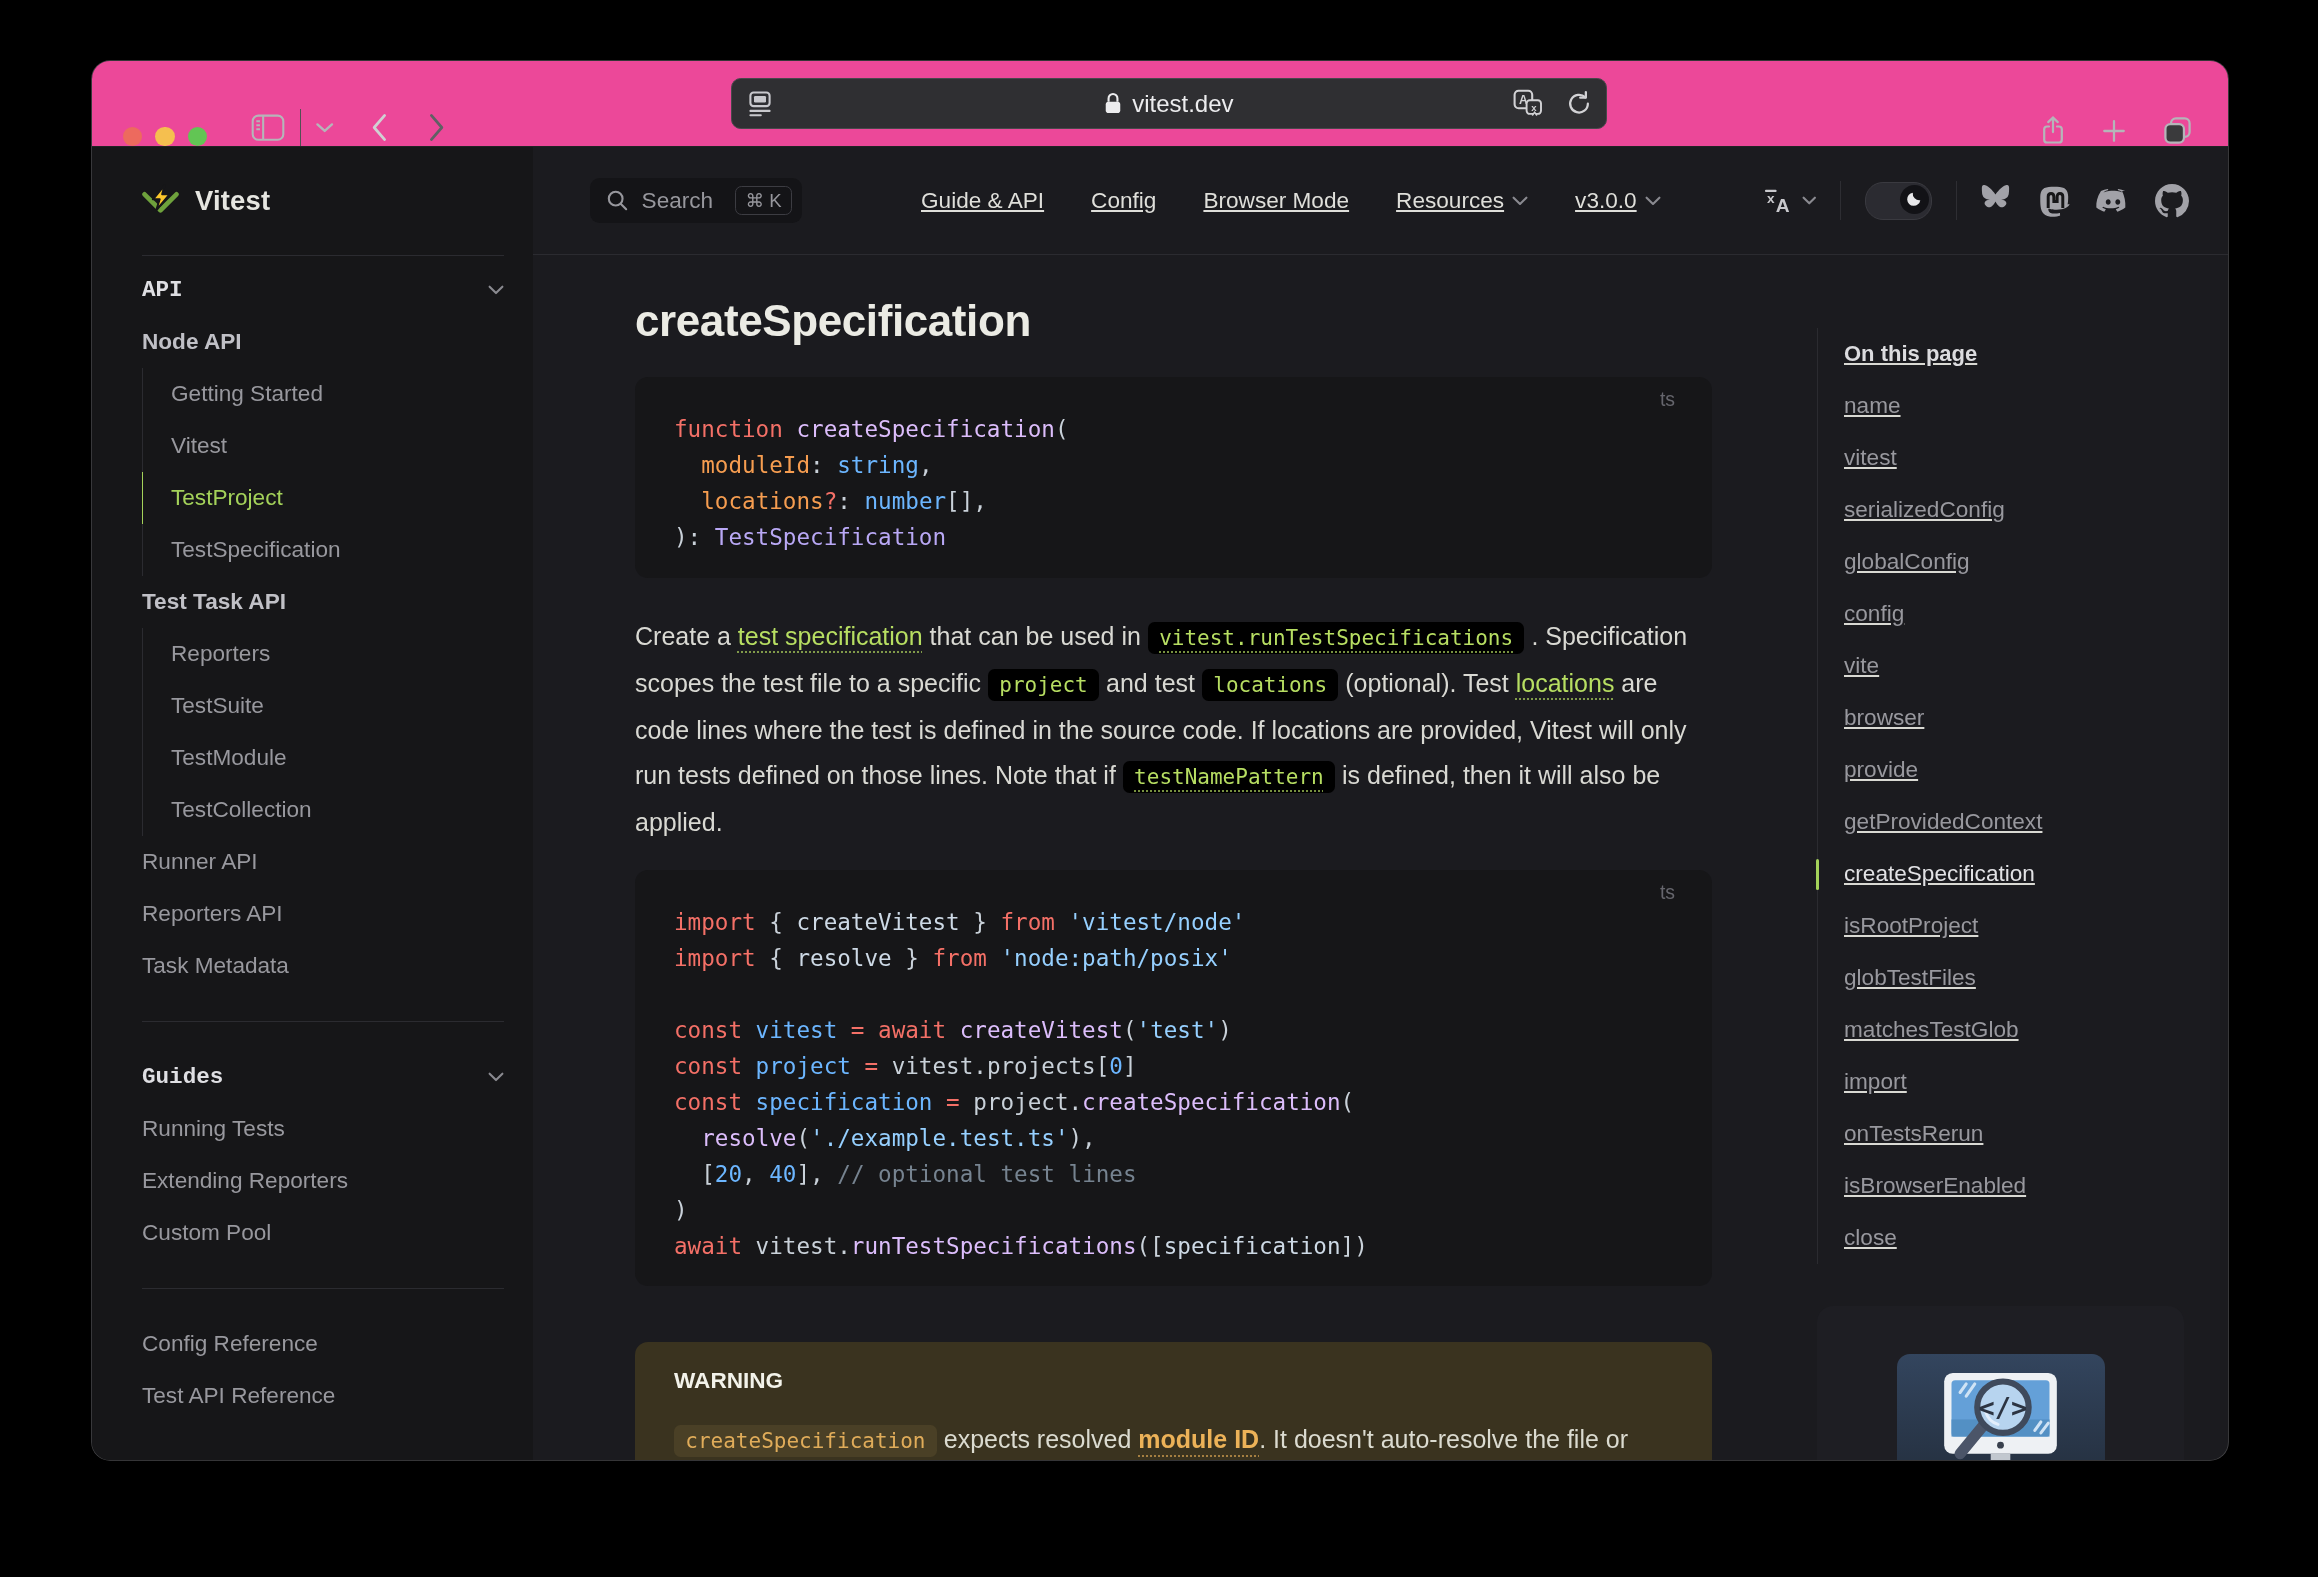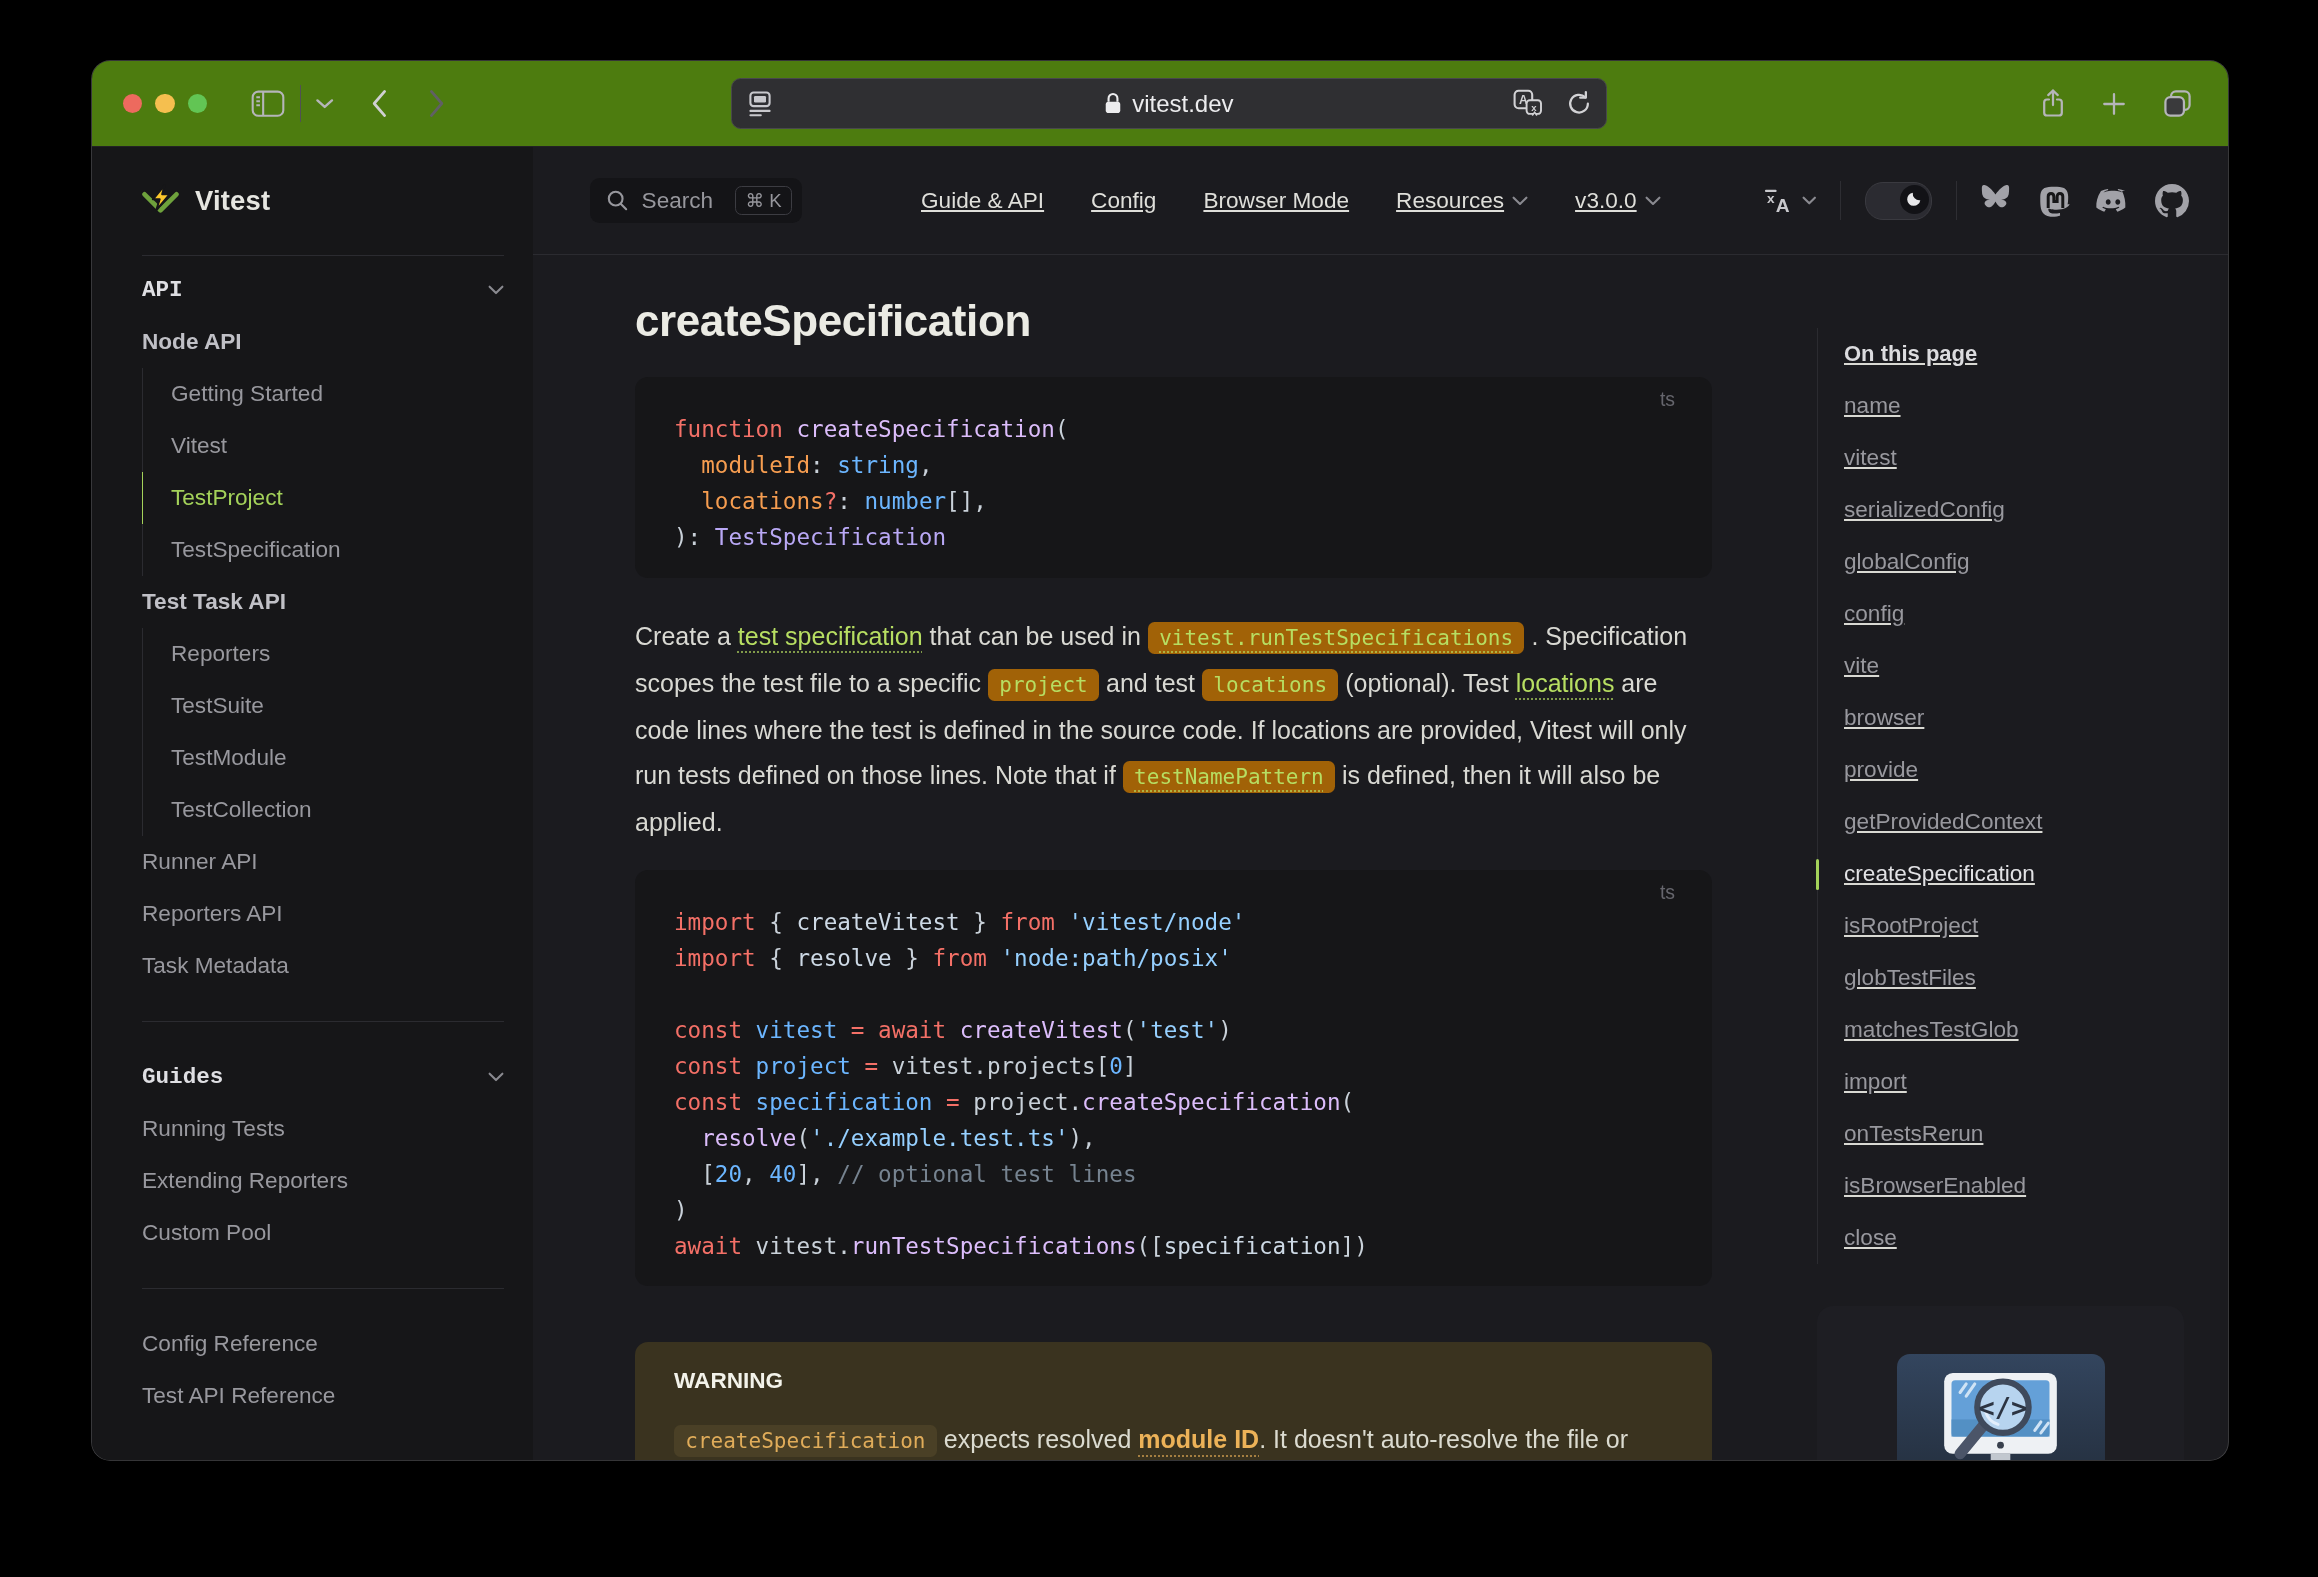--- a/index.html
+++ b/index.html
@@ -2,21 +2,21 @@
 <html style="font-size:13px"><head>
 <meta charset="utf-8">
 <style>
   html,body{margin:0;padding:0;background:#000;}
   body{width:2319px;height:1578px;position:relative;overflow:hidden;
        font-family:"Liberation Sans",sans-serif;color:#d9d9d3;}
   .window{position:absolute;left:92px;top:61px;width:2136px;height:1399px;
           background:#1b1b1f;border-radius:18px;overflow:hidden;
           box-shadow:0 0 0 0.8px #47474a;}
   
-  .titlebar{height:85px;background:#4d7c0f;position:relative;display:flex;align-items:center;
+  .titlebar{height:85px;background:#ec4899;position:relative;display:flex;align-items:flex-end;
             border-bottom:0.8px solid #222224;}
   .traffic{display:flex;gap:13px;margin-left:31px;}
   .light{width:19.4px;height:19.4px;border-radius:50%;}
   .light.red{background:#ed6a5e}.light.yellow{background:#f5bf4f}.light.green{background:#62c554}
   .tb-left{display:flex;align-items:center;margin-left:44px;color:#b5b5b9;}
   .tb-left .vsep{width:0.8px;height:37px;background:#515154;margin:0 14.5px;}
   .tb-icon{display:flex;align-items:center;justify-content:center;}
   .urlbar{position:absolute;left:639px;top:17px;width:874px;height:49px;background:#2f2f32;
           border:0.8px solid #48484b;border-radius:9.7px;display:flex;align-items:center;}
   .url-left{position:absolute;left:16px;display:flex;align-items:center;color:#c9c9cd;}
@@ -61,21 +61,21 @@
   article{width:1077px;flex:none;padding-top:41px;}
   h1{font-size:44px;font-weight:700;letter-spacing:-0.4px;color:#ebebe4;margin:0 0 31px;}
   .codeblock{position:relative;background:#161618;border-radius:13px;padding:34px 39px 22.6px;margin:0 0 36px;}
   .codeblock .lang{position:absolute;top:11.3px;right:37px;font-size:19.4px;color:#66666d;}
   .code-line{font-family:"DejaVu Sans Mono",monospace;font-size:22.6px;line-height:36px;white-space:pre;color:#c9d1d9;}
   .tk-kw{color:#f47067}.tk-fn{color:#dcbdfb}.tk-ty{color:#b9a8f5}.tk-va{color:#6cb6ff}
   .tk-or{color:#f69d50}.tk-st{color:#96d0ff}.tk-nu{color:#6cb6ff}.tk-cm{color:#768390}.tk-pl{color:#c9d1d9}.tk-tx{color:#cdd9e5}
   .para{font-size:25px;line-height:45px;color:#d9d9d3;margin:0 0 25px;}
   .seg-link{color:#b7de62;text-decoration:underline dotted;text-decoration-thickness:1.6px;
             text-underline-offset:7.3px;text-decoration-color:rgba(183,222,98,.65);cursor:pointer;}
-  .seg-code{font-family:"DejaVu Sans Mono",monospace;font-size:21px;background:#a16207;border-radius:6.5px;
+  .seg-code{font-family:"DejaVu Sans Mono",monospace;font-size:21px;background:#000000;border-radius:6.5px;
             padding:4px 11.3px;color:#b7de62;}
   .seg-codelink{text-decoration:underline dotted;text-decoration-thickness:1.6px;text-underline-offset:6.5px;
                 text-decoration-color:rgba(183,222,98,.65);cursor:pointer;}
   .warning{background:#3a331f;border-radius:13px;padding:26px 39px;margin-top:56px;}
   .warning-title{font-size:22.6px;font-weight:700;color:#f3f3ea;margin-bottom:21px;}
   .warning-body{font-size:25px;line-height:48px;color:#dbdbd0;}
   .seg-wcode{font-family:"DejaVu Sans Mono",monospace;font-size:21px;background:#4a4026;border-radius:6.5px;
              padding:4px 11.3px;color:#e0ac5a;}
   .seg-wlink{color:#ecb258;font-weight:600;text-decoration:underline dotted;text-decoration-thickness:1.6px;
              text-underline-offset:6.5px;text-decoration-color:rgba(236,178,88,.6);cursor:pointer;}

